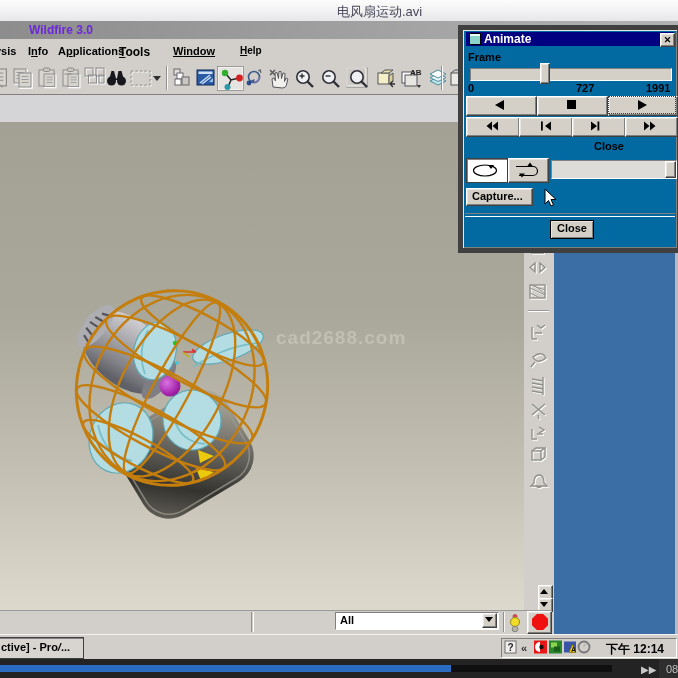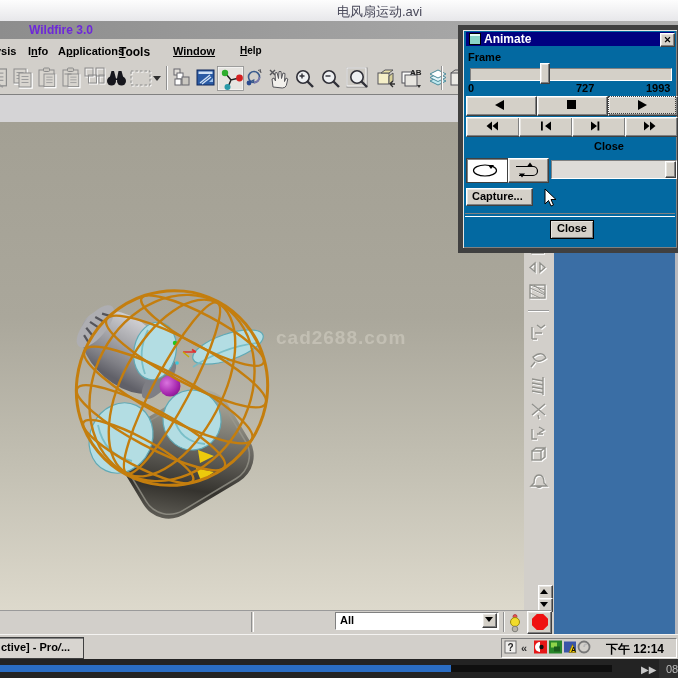--- a/index.html
+++ b/index.html
@@ -358,21 +358,21 @@
   <div class="abs b" style="left:21px;top:2px;font-size:12px;color:#fff;">Animate</div>
   <div class="abs raised btnface" style="left:197px;top:3px;width:13px;height:12px;
     font-size:9px;font-weight:bold;text-align:center;line-height:12px;">✕</div>
 
   <div class="abs b" style="left:5px;top:21px;font-size:11px;">Frame</div>
 
   <div class="abs sunken" style="left:7px;top:38px;width:200px;height:11px;background:#d4d0c8;"></div>
   <div class="abs raised btnface" style="left:77px;top:33px;width:8px;height:19px;"></div>
   <div class="abs b" style="left:5px;top:52px;font-size:11px;">0</div>
   <div class="abs b" style="left:89px;top:52px;font-size:11px;margin-left:24px;">727</div>
-  <div class="abs b" style="left:183px;top:52px;font-size:11px;">1993</div>
+  <div class="abs b" style="left:183px;top:52px;font-size:11px;">1991</div>
 
   <div class="abs raised btnface" style="left:3px;top:66px;width:69px;height:18px;"></div>
   <div class="abs raised btnface" style="left:74px;top:66px;width:69px;height:18px;"></div>
   <div class="abs raised btnface" style="left:145px;top:66px;width:68px;height:18px;"></div>
   <div class="abs" style="left:145px;top:66px;width:66px;height:16px;border:1px dotted #404040;"></div>
   <div class="abs" style="left:32px;top:70px;width:0;height:0;border-top:5px solid transparent;
     border-bottom:5px solid transparent;border-right:9px solid #000;"></div>
   <div class="abs" style="left:104px;top:70px;width:9px;height:9px;background:#000;"></div>
   <div class="abs" style="left:175px;top:70px;width:0;height:0;border-top:5px solid transparent;
     border-bottom:5px solid transparent;border-left:9px solid #000;"></div>

